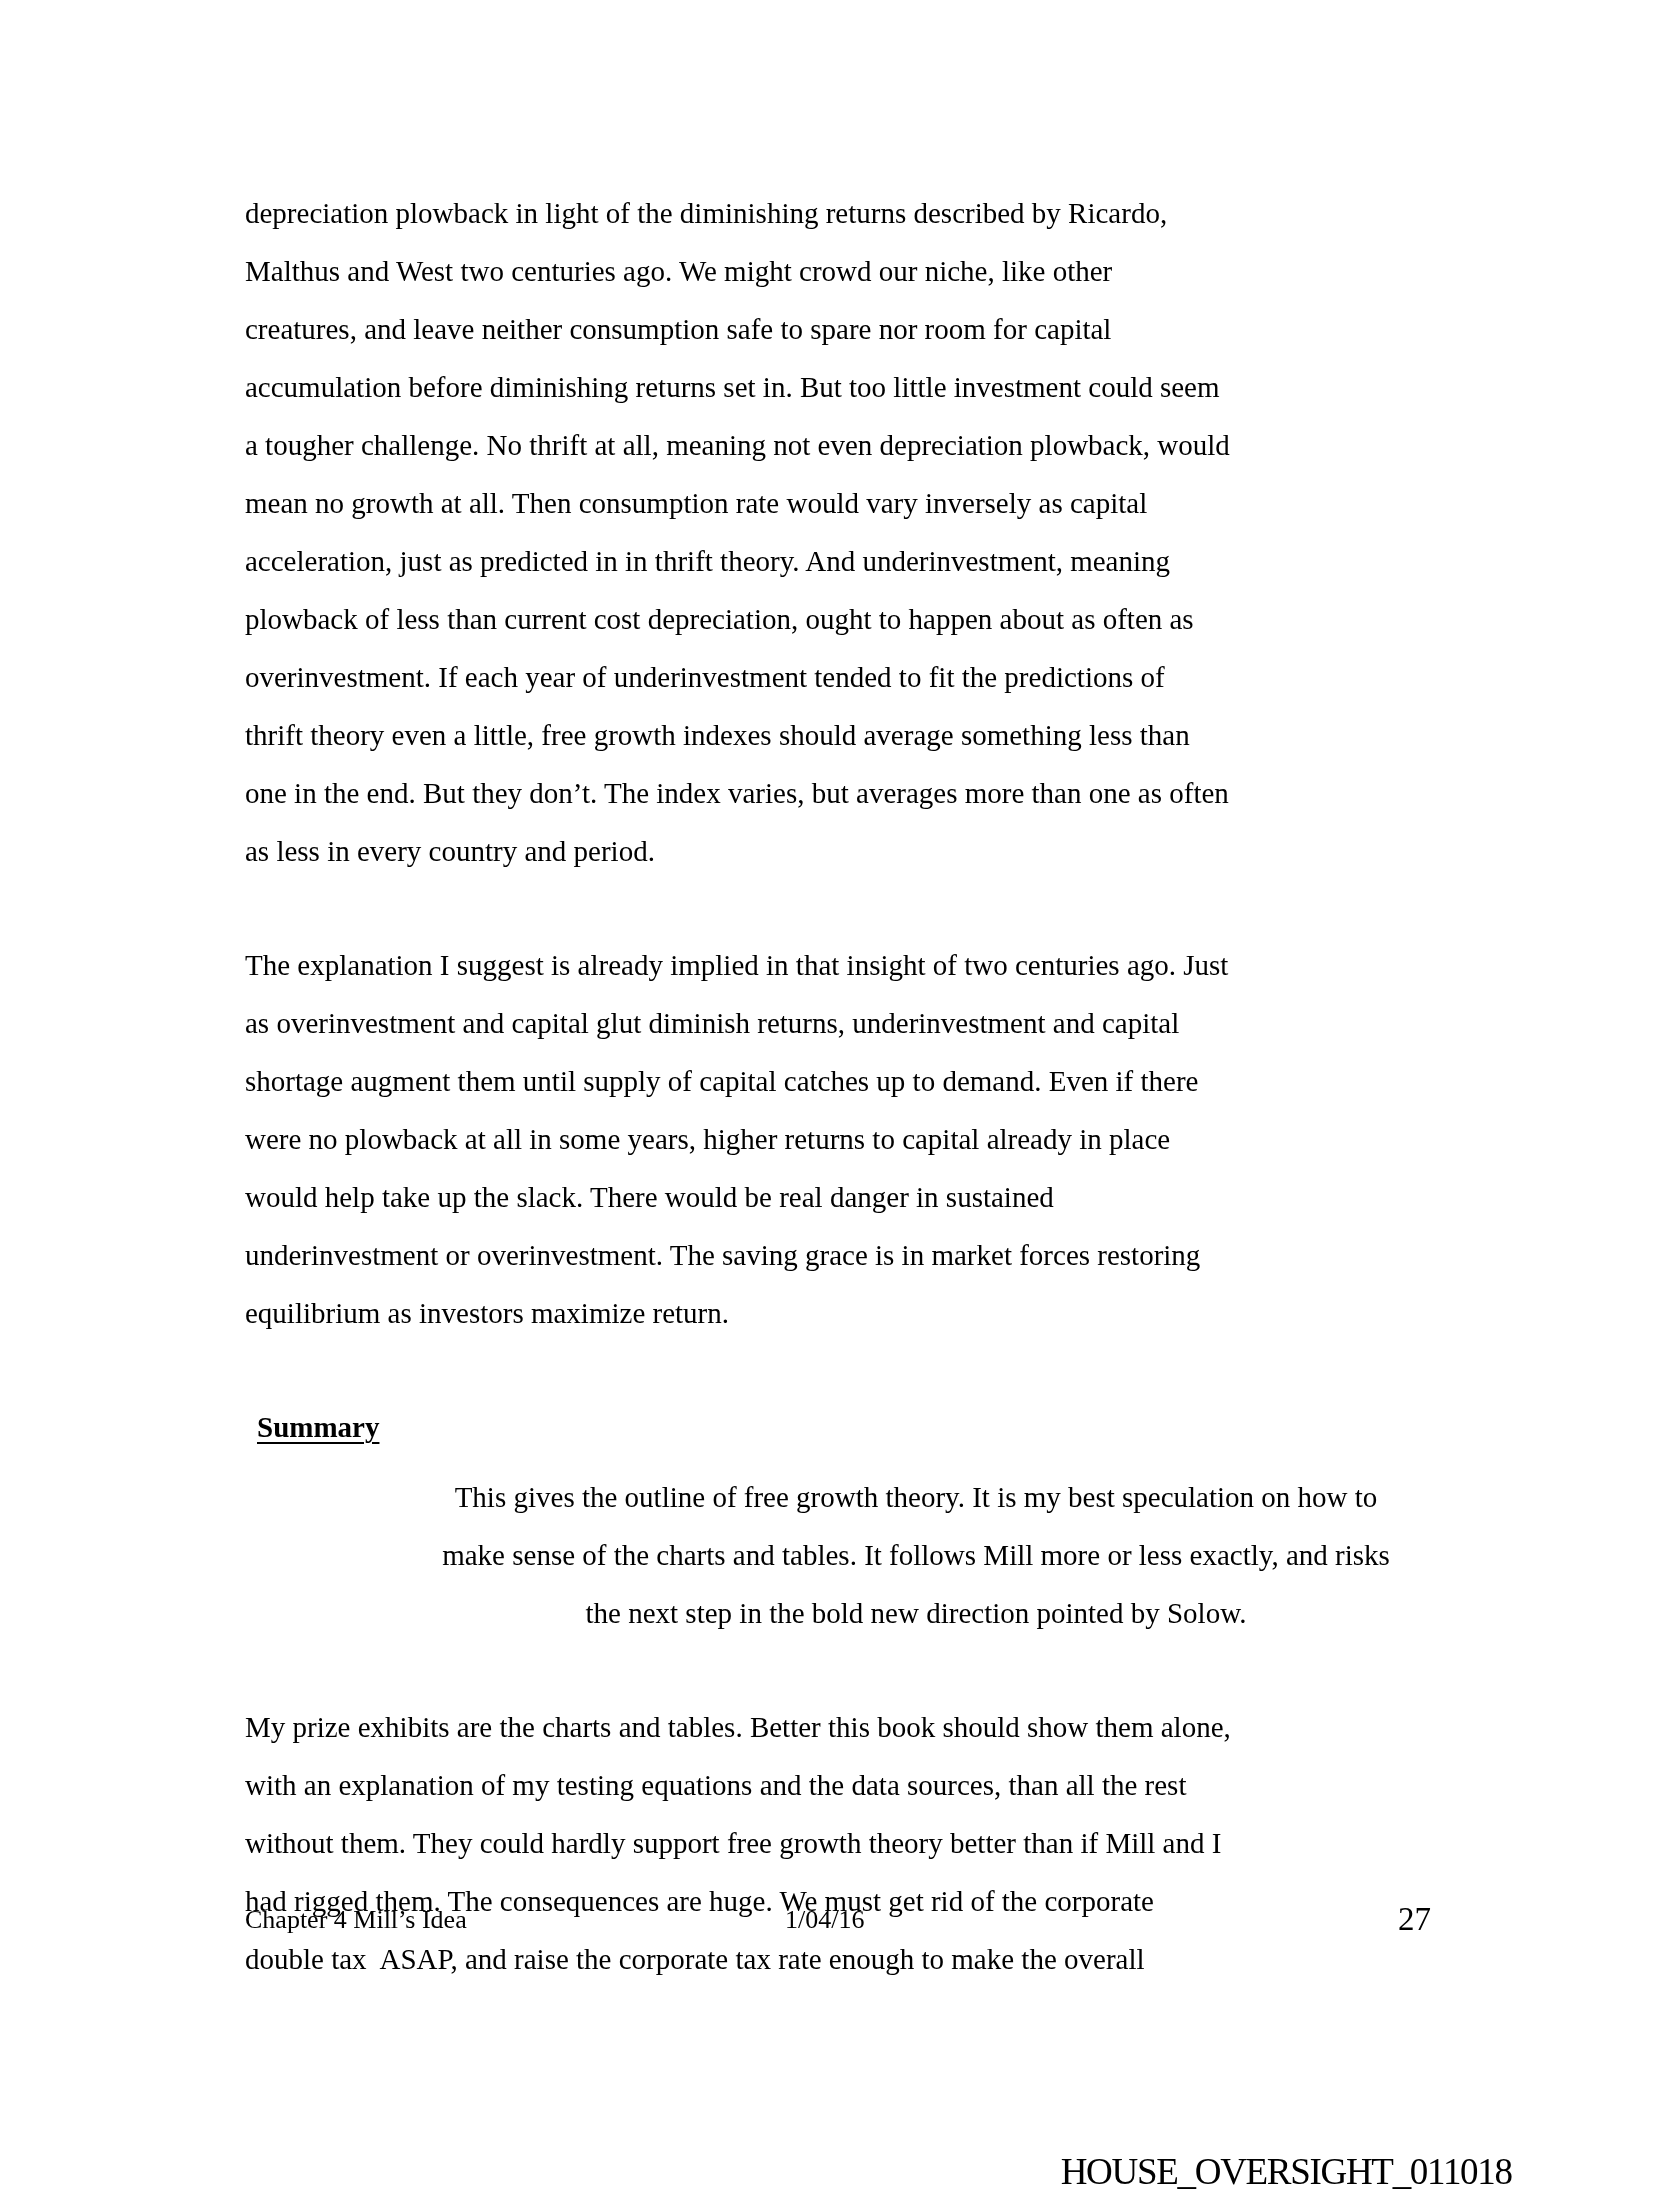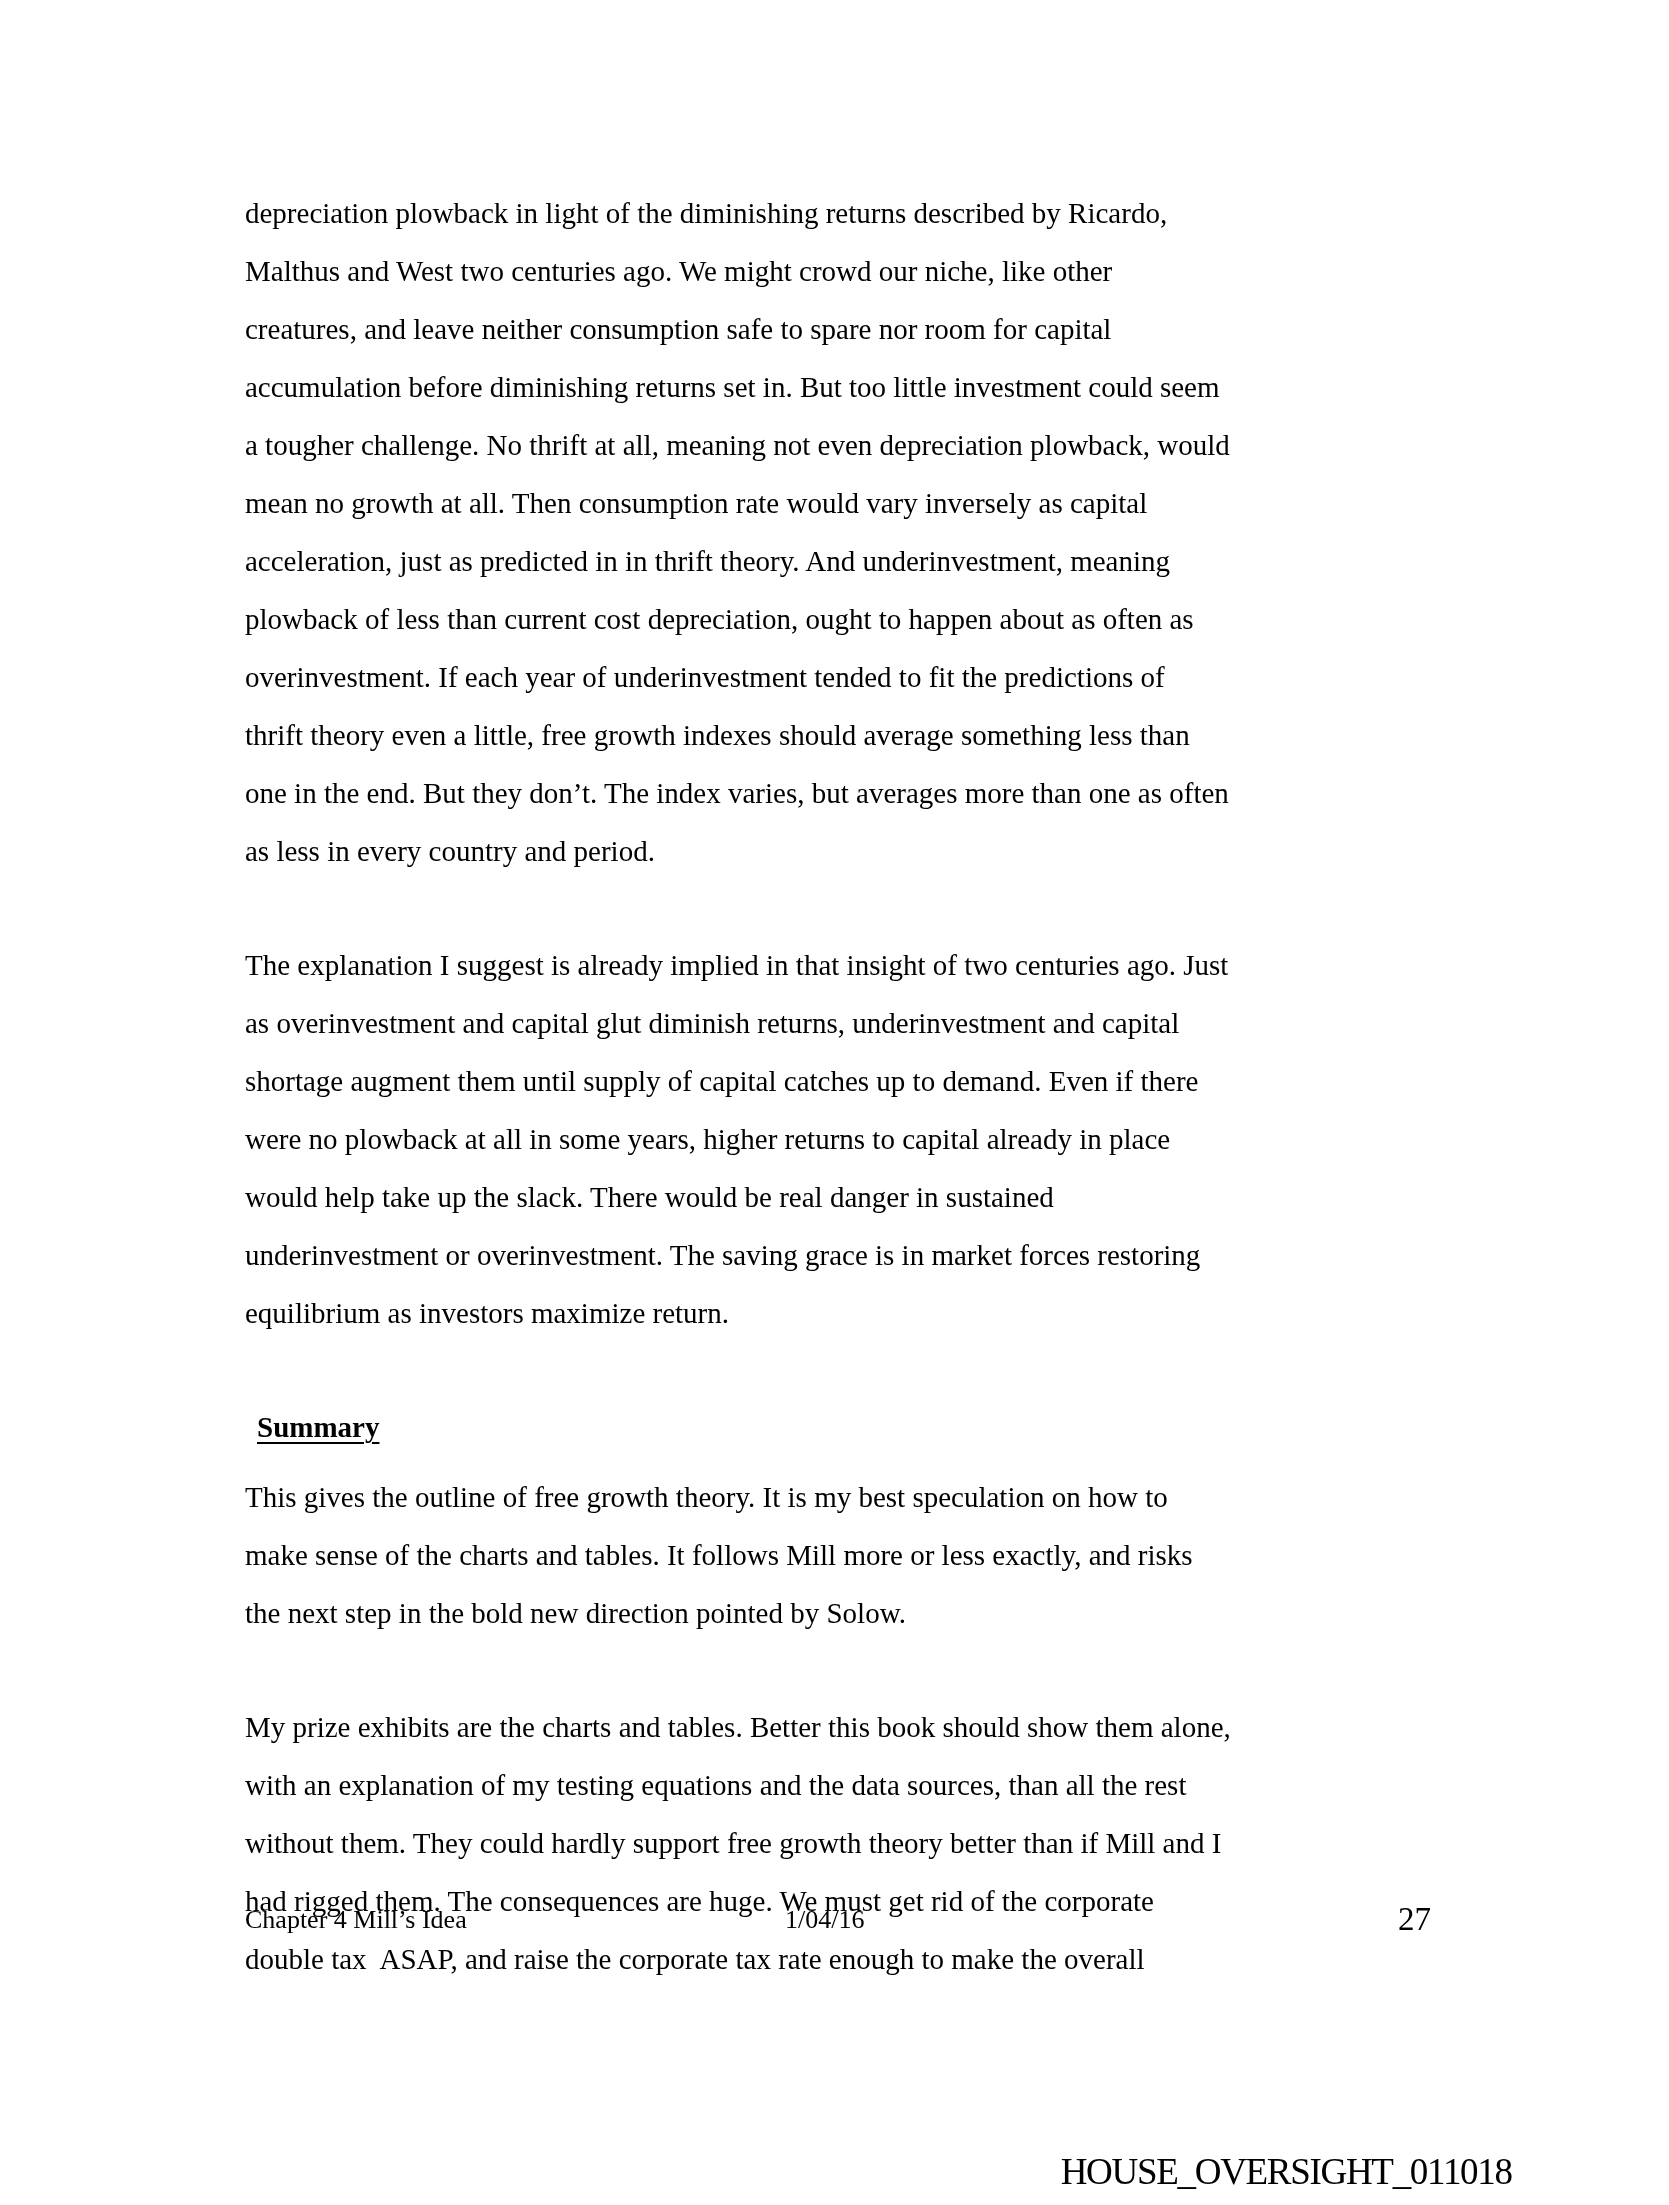--- a/index.html
+++ b/index.html
@@ -41,20 +41,21 @@
     font-weight: bold;
     margin: 12px;
   }
   .heading .heading-text {
     text-decoration: underline;
     text-underline-offset: 4.6px;
     text-decoration-thickness: 2px;
   }
   .para.after-heading {
     margin-top: 0;
+    text-align: center;
   }
   .footer {
     position: absolute;
     left: 0;
     top: 1901px;
     width: 1669px;
     height: 46px;
     font-size: 26px;
   }
   .footer-chapter {

